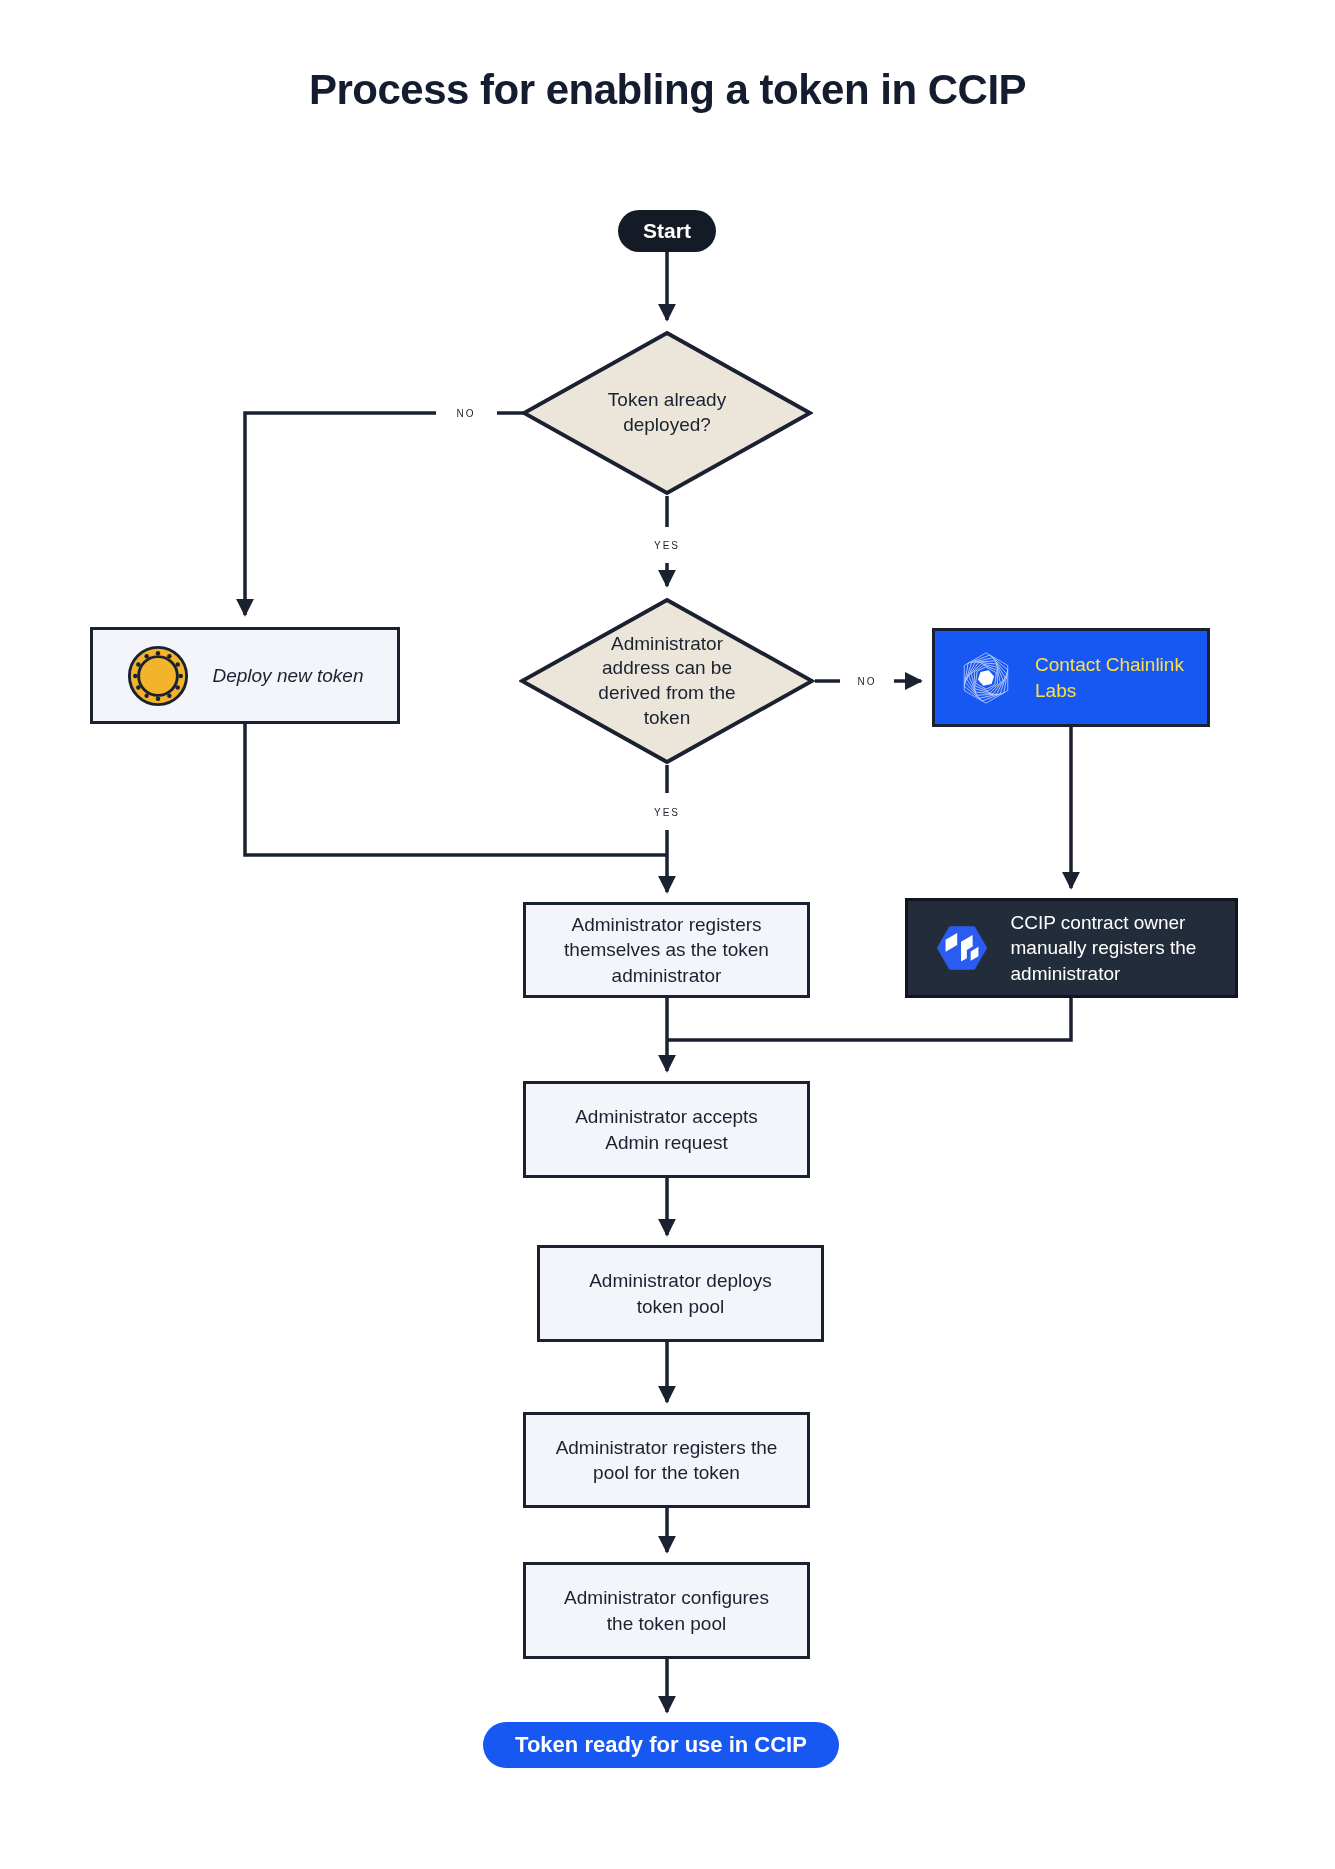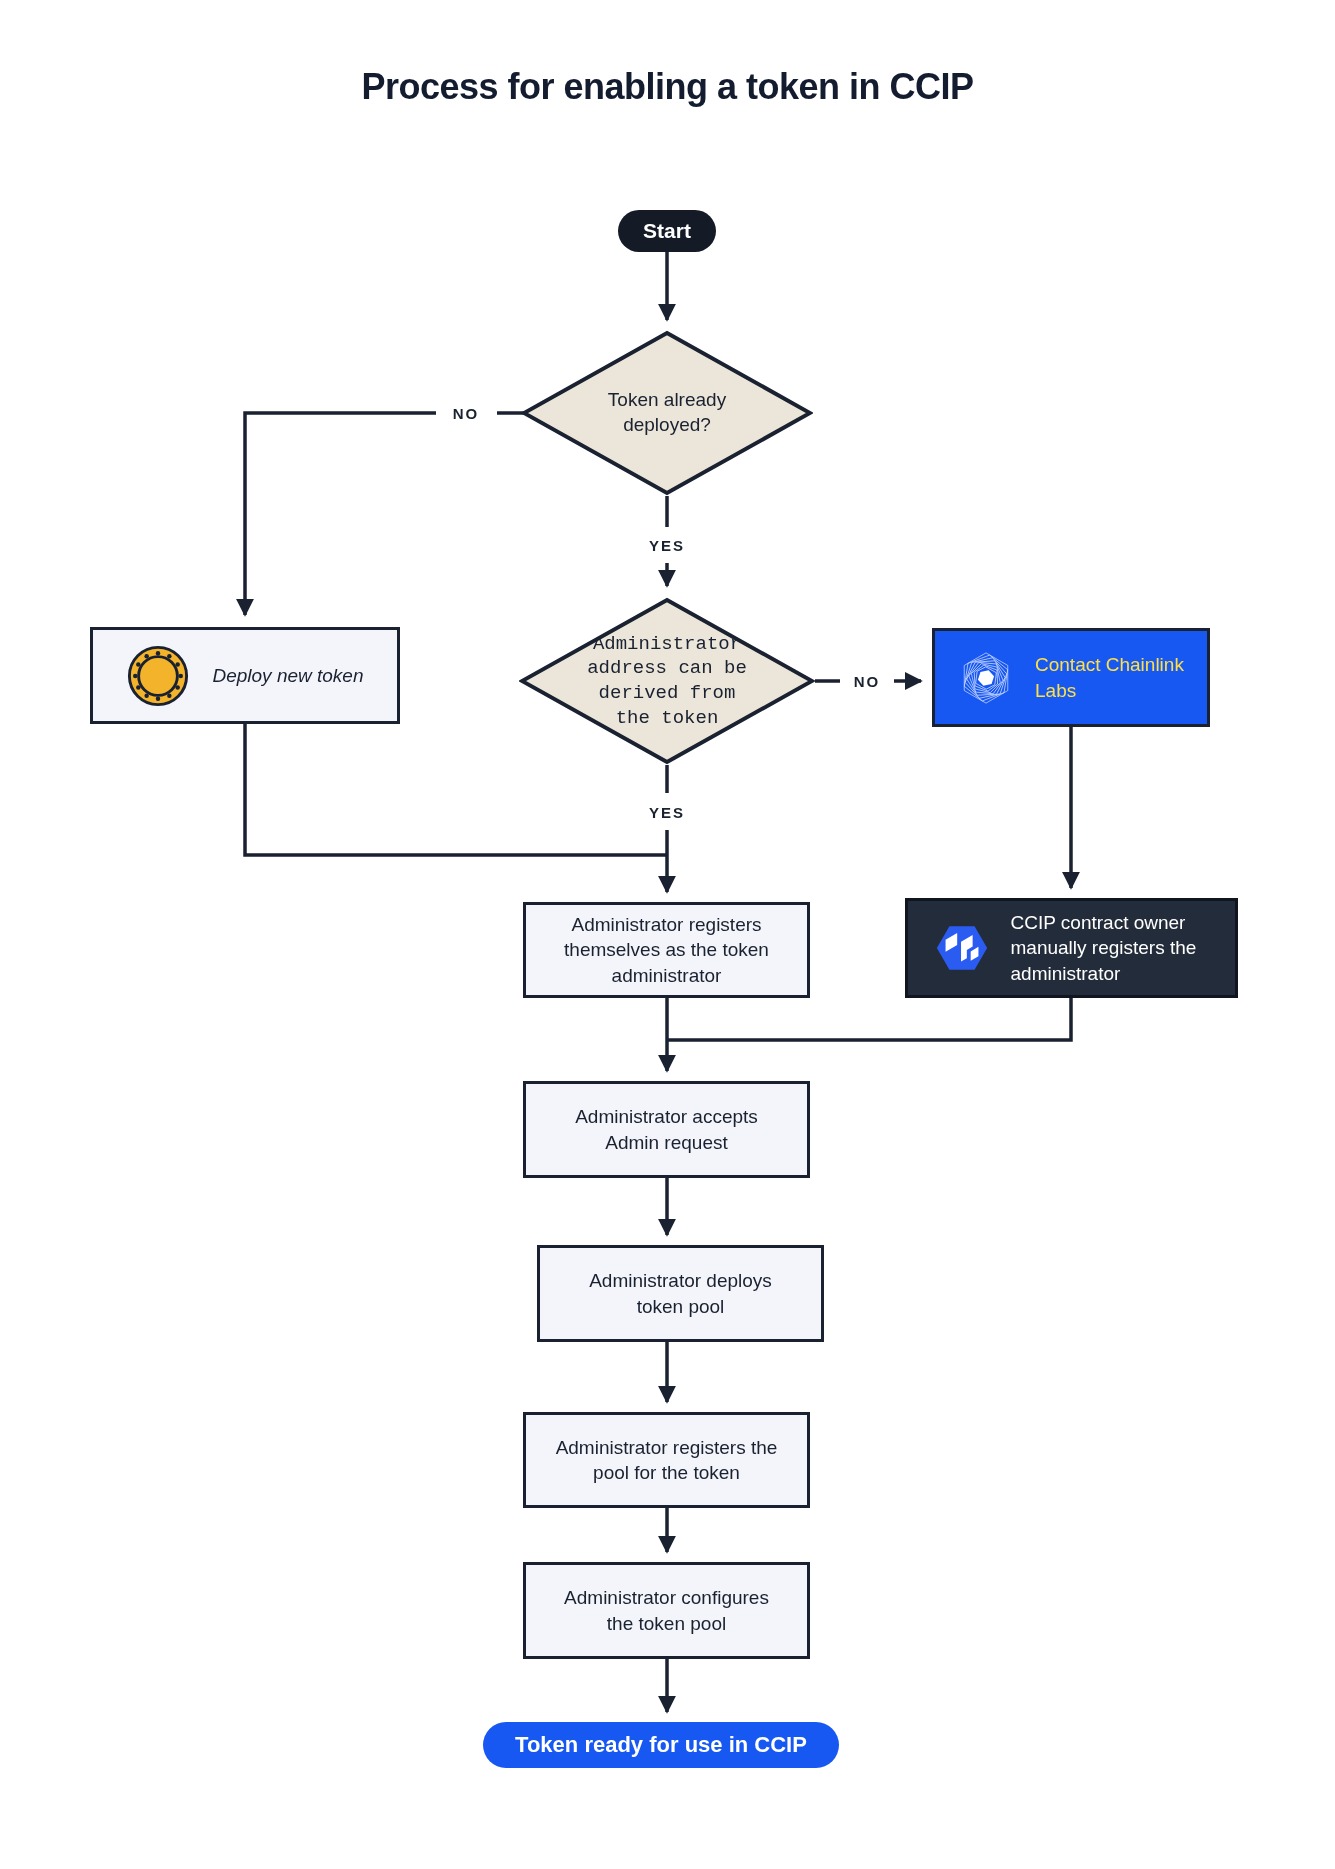--- a/index.html
+++ b/index.html
@@ -1,33 +1,33 @@
 <!DOCTYPE html>
 <html><head>
 <meta charset="utf-8">
 <style>
   html,body{margin:0;padding:0;background:#ffffff;}
   body{font-family:"Liberation Sans", sans-serif;color:#1A2130;}
   .canvas{position:relative;width:1335px;height:1869px;margin:0 auto;background:#ffffff;overflow:hidden;}
   .title{position:absolute;left:0;top:66px;width:100%;text-align:center;
-         font-size:36px;font-weight:700;letter-spacing:-0.5px;color:#141D30;}
+         font-size:42px;font-weight:700;letter-spacing:-0.5px;color:#141D30;}
   svg.connectors{position:absolute;left:0;top:0;width:1335px;height:1869px;}
   .node{position:absolute;box-sizing:border-box;display:flex;align-items:center;justify-content:center;}
   .pill-start{background:#141A26;color:#ffffff;border-radius:22px;font-size:21px;font-weight:600;}
   .pill-end{background:#1757F2;color:#ffffff;border-radius:23px;font-size:22px;font-weight:700;}
   .process{background:#F3F5FA;border:3.5px solid #1A2130;font-size:19px;line-height:1.32;text-align:center;padding:8px 26px;}
   .process.icon-row{flex-direction:row;gap:22px;text-align:left;padding:8px 18px;font-style:italic;}
   .blue-box{background:#1757F2;border:3.5px solid #1A2130;color:#fde047;flex-direction:row;gap:20px;
             font-size:19px;line-height:1.35;text-align:left;padding:8px 14px;}
   .dark-box{background:#232C3A;border:3.5px solid #10151F;color:#ffffff;flex-direction:row;gap:20px;
             font-size:19px;line-height:1.35;text-align:left;padding:24px 14px;}
   .diamond{background:transparent;}
   .diamond svg{position:absolute;left:0;top:0;width:100%;height:100%;}
   .diamond-label{position:relative;z-index:2;font-size:19px;line-height:1.3;text-align:center;width:180px;}
-  .edge-label{position:absolute;transform:translate(-50%,-50%);font-size:15px;font-weight:700;
+  .edge-label{position:absolute;transform:translate(-50%,-50%);font-size:10px;font-weight:400;
               letter-spacing:2px;color:#1A2130;}
   .icon-wrap{flex:0 0 auto;display:flex;align-items:center;justify-content:center;}
   .node-text{flex:0 1 auto;}
 </style>
 </head>
 <body>
 
 <div class="canvas">
 
   <div class="title">Process for enabling a token in CCIP</div>
@@ -92,21 +92,21 @@
             <circle cx="9.5" cy="33" r="2.3"></circle>
           <circle cx="12.7" cy="21.2" r="2.3"></circle>
             <circle cx="21.3" cy="12.6" r="2.3"></circle>
         </g>
         <circle cx="33" cy="33" r="20" fill="#F3B42C" stroke="#1A2130" stroke-width="3"></circle>
       </svg>
     </span>
     <span class="node-text">Deploy new token</span>
   </div>
 
-  <div class="node diamond" style="left:519px;top:597px;width:296px;height:168px;font-family:Liberation Mono, monospace;">
+  <div class="node diamond" style="left:519px;top:597px;width:296px;height:168px;">
     <svg viewBox="0 0 296 168">
       <polygon points="148,3 293,84 148,165 3,84" fill="#ECE6DA" stroke="#1A2130" stroke-width="4"></polygon>
     </svg>
     <div class="diamond-label" style="width:172px;">Administrator address can be derived from the token</div>
   </div>
 
   <div class="node blue-box" style="left:932px;top:628px;width:278px;height:99px;">
     <span class="icon-wrap">
       <svg width="58" height="58" viewBox="0 0 60 60">
         <g fill="none" stroke="#ffffff" stroke-width="0.7" opacity="0.85">

